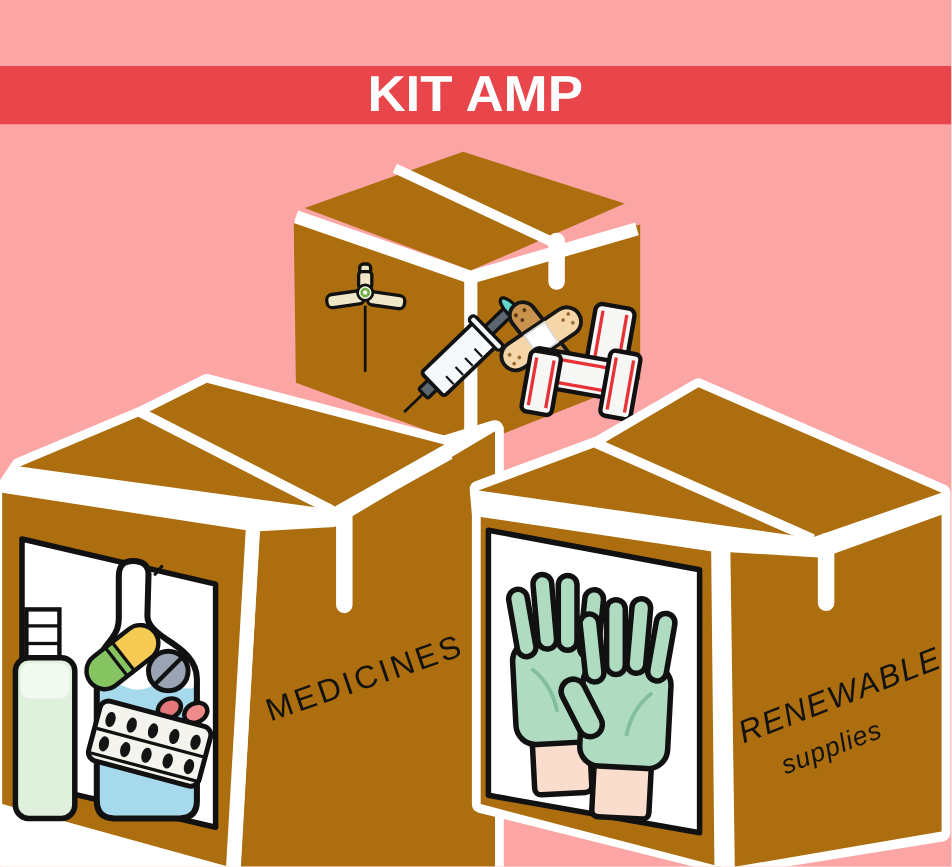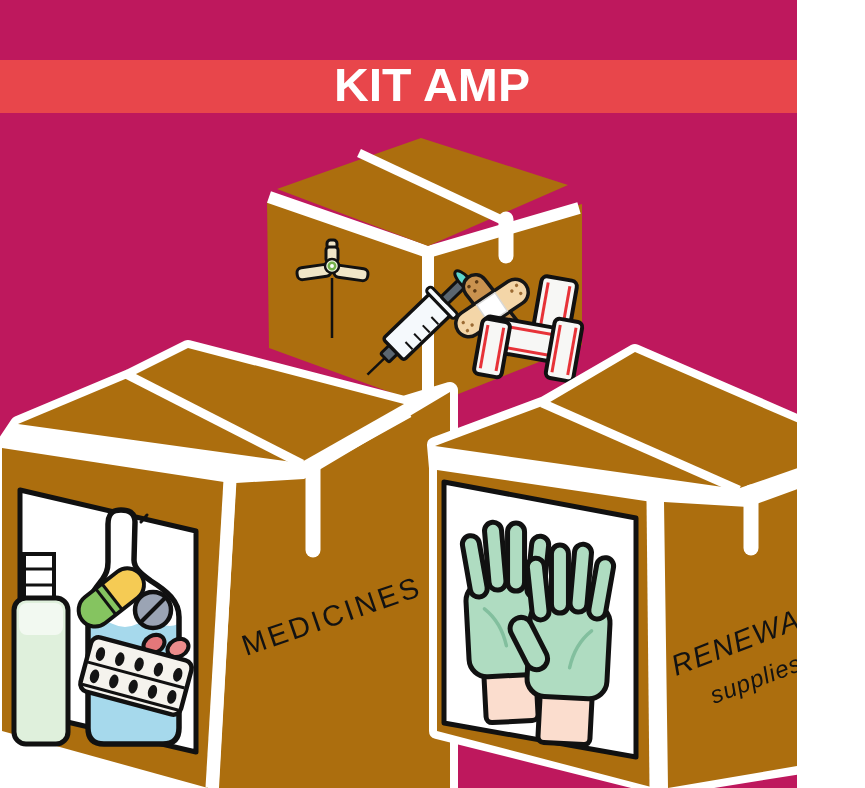--- a/index.html
+++ b/index.html
@@ -1,16 +1,16 @@
 <!DOCTYPE html>
 <html><head>
 <meta charset="utf-8">
 <style>
   html,body{margin:0;padding:0;background:#ffffff;}
-  .stage{position:relative;width:797px;height:788px;background:#be185d;overflow:hidden;
+  .stage{position:relative;width:865px;height:788px;background:#fca5a5;overflow:hidden;
          font-family:"Liberation Sans", sans-serif;}
   svg{display:block;}
   .cb{fill:#AC6E0E;}            
   .gapline{stroke:#ffffff;fill:none;}
   text{font-family:"Liberation Sans", sans-serif;}
   .boxlabel{fill:#121212;}
 </style>
 </head>
 <body>
 

